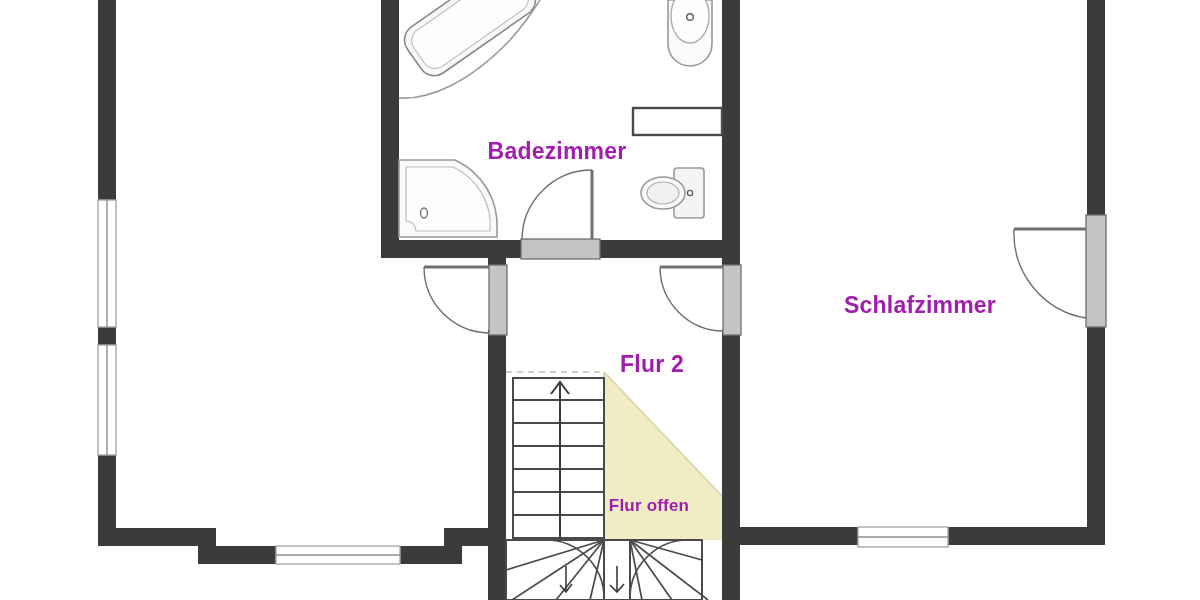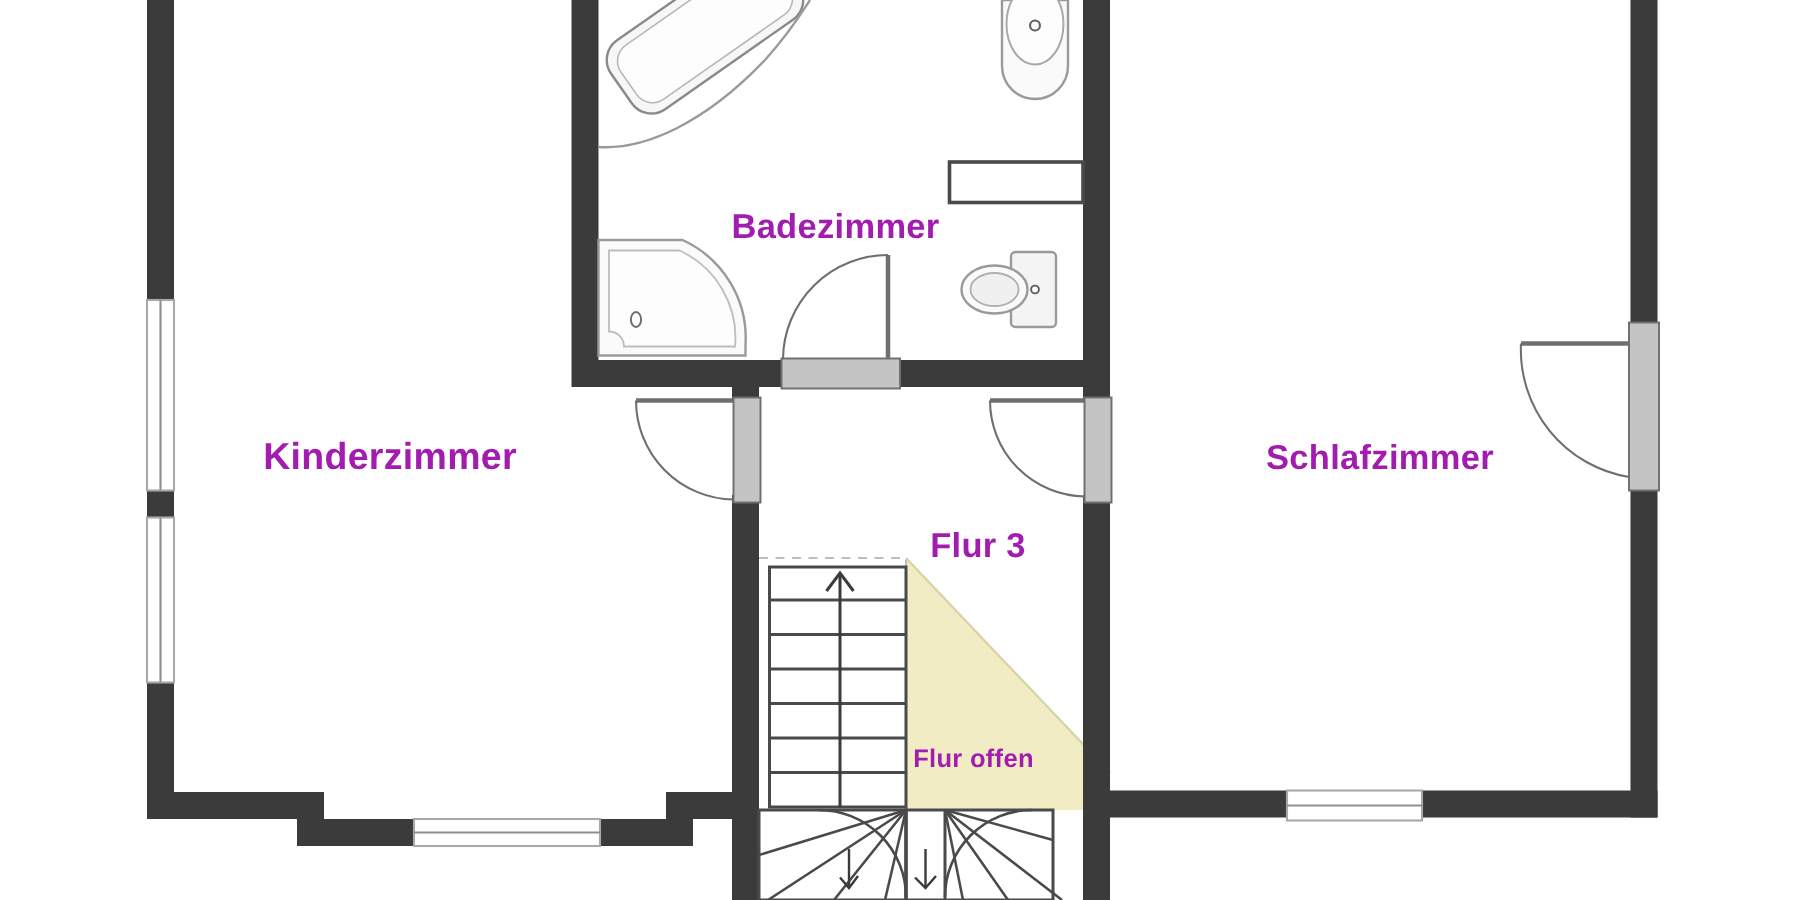--- a/index.html
+++ b/index.html
@@ -224,23 +224,22 @@
           <polyline points="560,585 566,592 572,584"></polyline>
           <line x1="566" y1="592" x2="566" y2="566"></line>
           <polyline points="610,585 617,592 624,584"></polyline>
           <line x1="617" y1="592" x2="617" y2="566"></line>
         </g>
       </g>
     </g>
 
   </svg>
 
-  <div class="room-label size-lg" style="left:260px; top:305px;">Kinderzimmer</div>
 
   <div class="room-label size-md" style="left:557px; top:151px;">Badezimmer</div>
 
   <div class="room-label size-md" style="left:920px; top:305px;">Schlafzimmer</div>
 
-  <div class="room-label size-md" style="left:652px; top:364px;">Flur 3</div>
+  <div class="room-label size-md" style="left:652px; top:364px;">Flur 2</div>
 
   <div class="room-label size-sm" style="left:649px; top:506px;">Flur offen</div>
 
 </div>
 
 </body></html>

